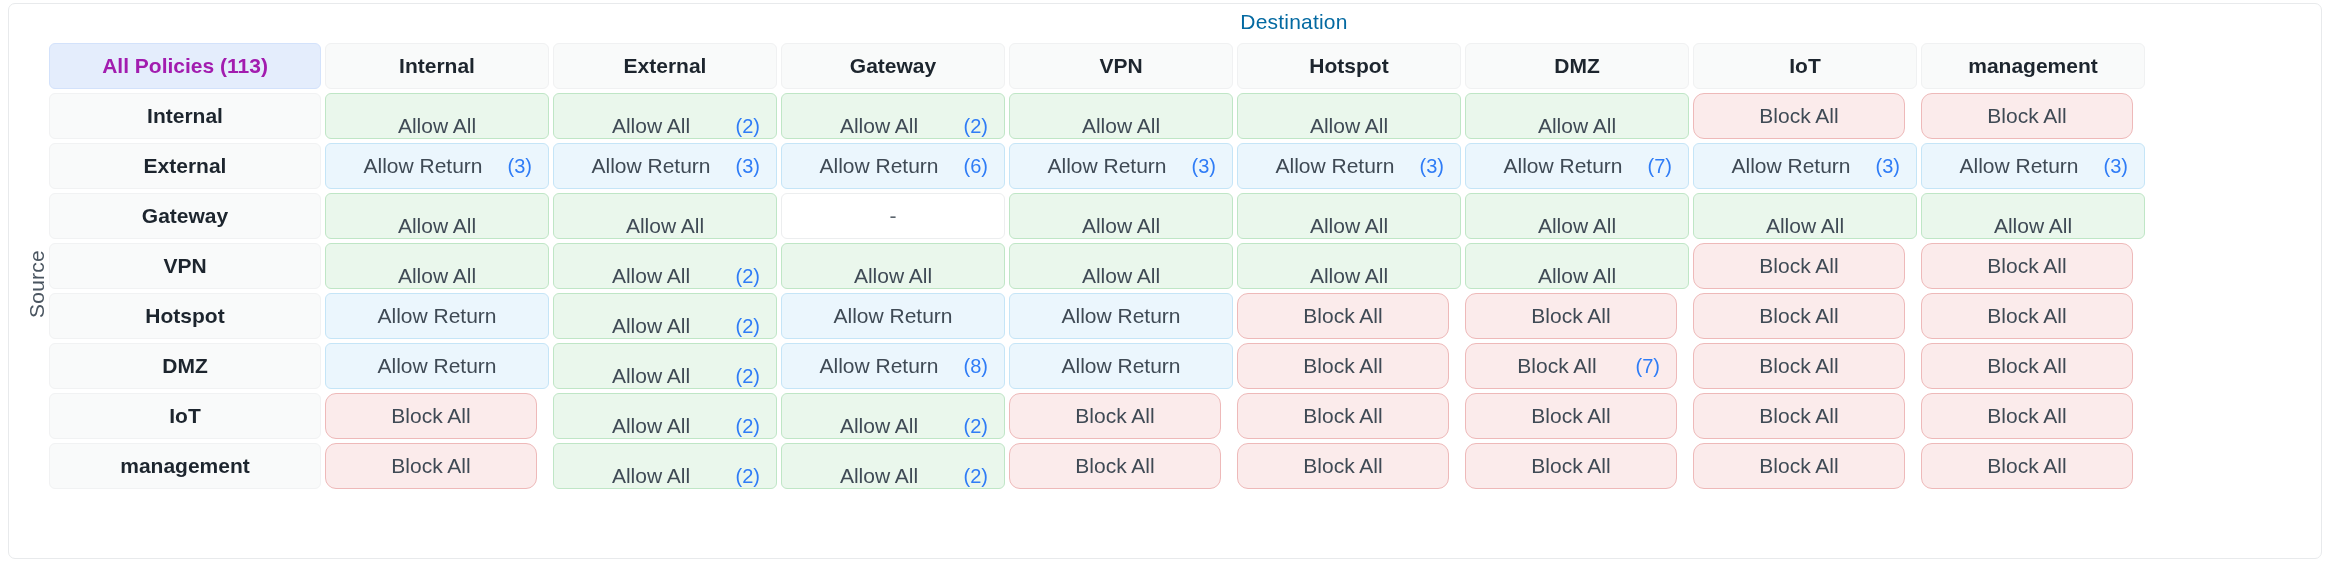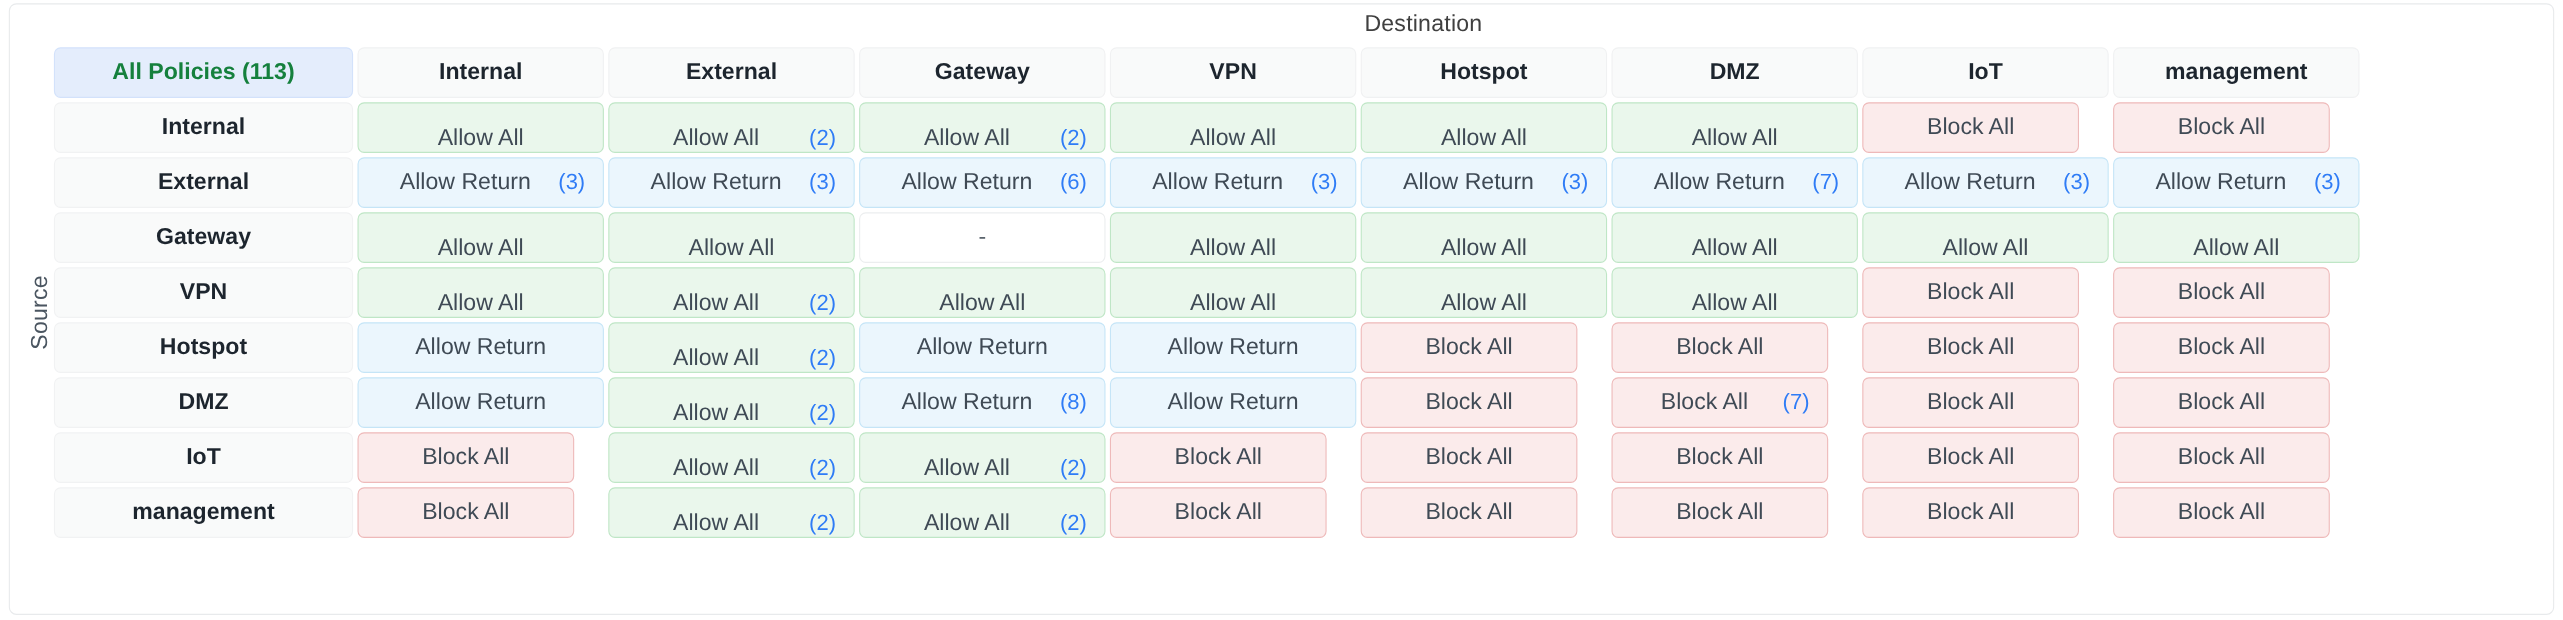--- a/index.html
+++ b/index.html
@@ -27,21 +27,21 @@
     border-radius: 7px;
     box-sizing: border-box;
   }
   .dest-title {
     position: absolute;
     left: 290px;
     top: 6px;
     width: 1990px;
     text-align: center;
     font-size: 21px;
-    color: #404040;
+    color: #0369a1;
     letter-spacing: .2px;
   }
   .source-title {
     position: absolute;
     left: 14px;
     top: 40px;
     width: 28px;
     height: 480px;
     display: flex;
     align-items: center;
@@ -77,21 +77,21 @@
     position: relative;
     font-size: 21px;
     color: #3f4a55;
     white-space: nowrap;
   }
   
   .hdr-corner {
     width: 272px;
     background: #e4edfc;
     border-color: #d3e2fb;
-    color: #15803d;
+    color: #a21caf;
   }
   .hdr-col {
     width: 224px;
     background: #f9fafa;
     border-color: #f0f1f2;
     color: #1d252e;
   }
   .hdr-row {
     width: 272px;
     background: #f9fafa;
@@ -105,23 +105,24 @@
     border-color: #bfe6c6;
     align-items: flex-end;
   }
   .v-return {
     width: 224px;
     background: #ebf6fd;
     border-color: #c5e5f7;
     text-align: right;
   }
   .v-block {
-    width: 197px;
+    width: 212px;
     background: #fbebeb;
     border-color: #eeb9b9;
+    border-radius: 11px;
   }
   .v-none {
     width: 224px;
     background: #ffffff;
     border-color: #eceeef;
     color: #5b646d;
   }
   .cell .label {
     display: inline-block;
   }

